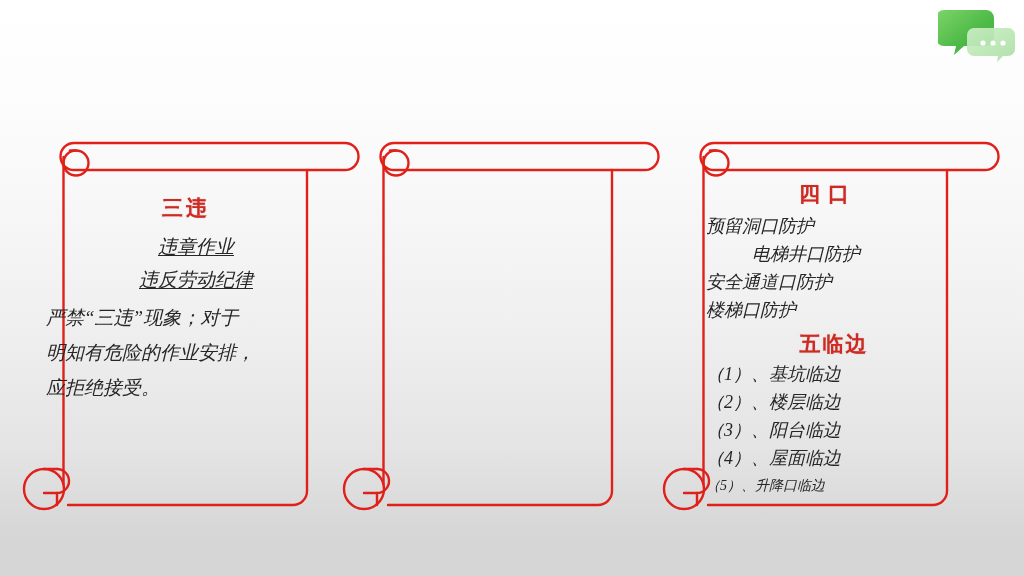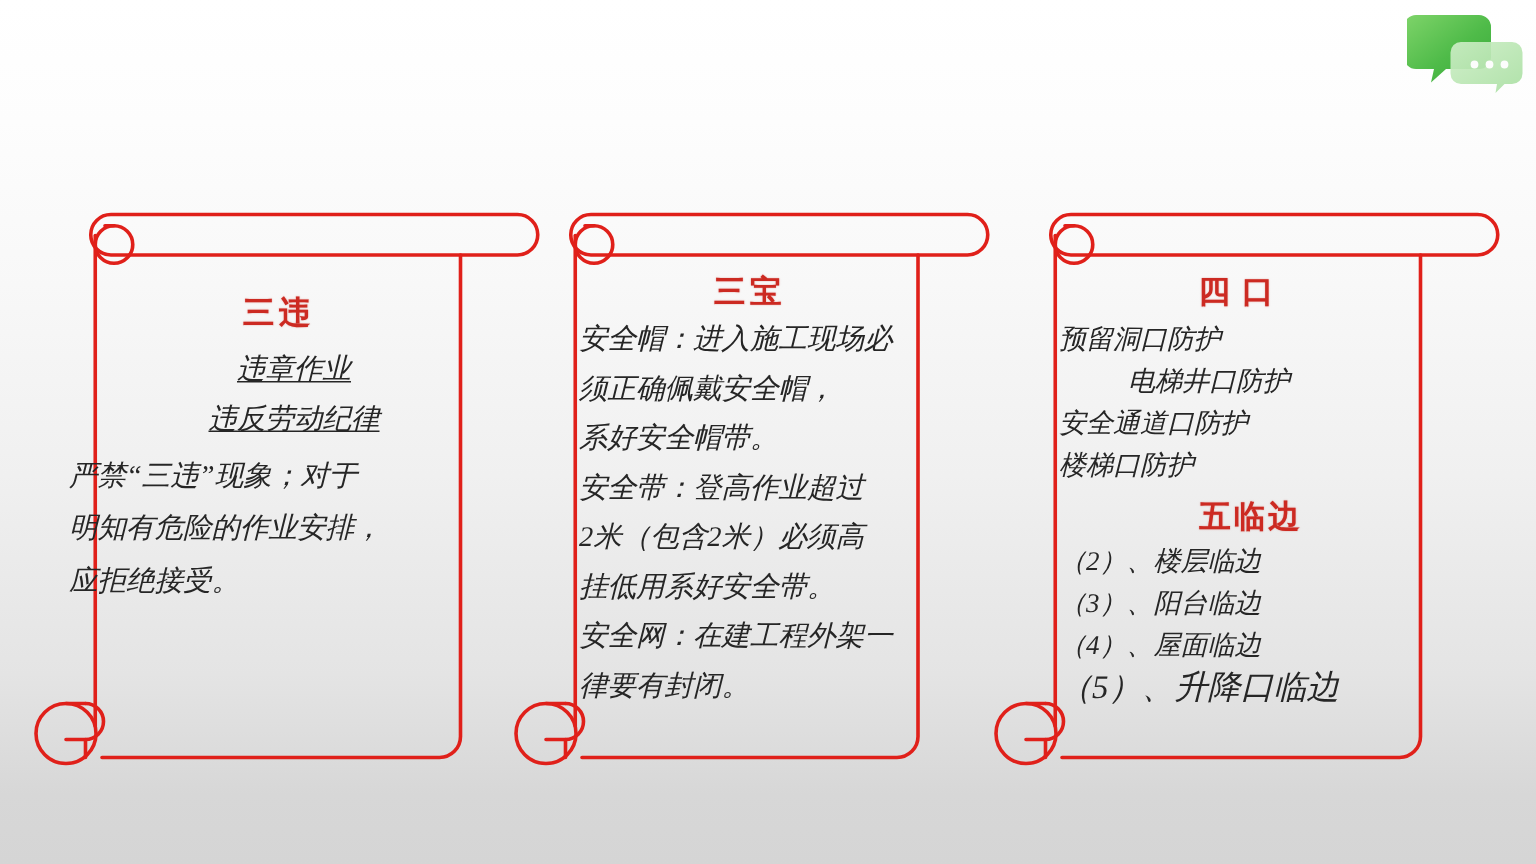--- a/index.html
+++ b/index.html
@@ -103,33 +103,20 @@
       <circle cx="54" cy="27" r="12.5"></circle>
       <path d="M54 14.5 H48"></path>
       <path d="M41.5 21 V 348"></path>
       <path d="M270 34 V 355 a14 14 0 0 1 -14 14 H 46"></path>
       <circle cx="22" cy="353" r="20"></circle>
       <path d="M22 333 h13"></path>
       <path d="M35 333 a12 12 0 0 1 0 24 H 22"></path>
       <path d="M35 357 V 369"></path>
     </svg>
 
-    <div class="content" style="left:44px; top:36px; width:228px; height:326px;">
-      <div class="ttl" style="font-size:21px; margin-top:8px;">三宝</div>
-      <div style="margin-top:2px;">
-        <div class="ln ital" style="font-size:19px; line-height:33px;">安全帽：进入施工现场必</div>
-        <div class="ln ital" style="font-size:19px; line-height:33px;">须正确佩戴安全帽，</div>
-        <div class="ln ital" style="font-size:19px; line-height:33px;">系好安全帽带。</div>
-        <div class="ln ital" style="font-size:19px; line-height:33px;">安全带：登高作业超过</div>
-        <div class="ln ital" style="font-size:19px; line-height:33px;">2米（包含2米）必须高</div>
-        <div class="ln ital" style="font-size:19px; line-height:33px;">挂低用系好安全带。</div>
-        <div class="ln ital" style="font-size:19px; line-height:33px;">安全网：在建工程外架一</div>
-        <div class="ln ital" style="font-size:19px; line-height:33px;">律要有封闭。</div>
-      </div>
-    </div>
   </div>
 
   <div class="scroll" style="left:662px; top:136px; width:340px; height:376px;">
     <svg width="340" height="376" viewBox="0 0 340 376" fill="none" stroke="#e0201a" stroke-width="2.4" stroke-linecap="round">
       <path d="M52 7 H323 a13.5 13.5 0 0 1 0 27 H52 a13.5 13.5 0 0 1 0 -27 Z"></path>
       <circle cx="54" cy="27" r="12.5"></circle>
       <path d="M54 14.5 H48"></path>
       <path d="M41.5 21 V 348"></path>
       <path d="M285 34 V 355 a14 14 0 0 1 -14 14 H 46"></path>
       <circle cx="22" cy="353" r="20"></circle>
@@ -141,21 +128,22 @@
     <div class="content" style="left:44px; top:36px; width:244px; height:326px;">
       <div class="ttl" style="font-size:21px; margin-top:8px; letter-spacing:8px;">四口</div>
       <div style="margin-top:4px;">
         <div class="ln ital" style="font-size:18px; line-height:28px;">预留洞口防护</div>
         <div class="ln ital" style="font-size:18px; line-height:28px;padding-left:46px;">电梯井口防护</div>
         <div class="ln ital" style="font-size:18px; line-height:28px;">安全通道口防护</div>
         <div class="ln ital" style="font-size:18px; line-height:28px;"> 楼梯口防护</div>
       </div>
       <div class="ttl" style="font-size:21px; margin-top:6px; letter-spacing:2px;padding-left:12px;">五临边</div>
       <div style="margin-top:2px;">
+        <div class="ln ital" style="font-size:18px; line-height:28px;">（1）、基坑临边</div>
         <div class="ln ital" style="font-size:18px; line-height:28px;">（2）、楼层临边</div>
         <div class="ln ital" style="font-size:18px; line-height:28px;">（3）、阳台临边</div>
         <div class="ln ital" style="font-size:18px; line-height:28px;">（4）、屋面临边</div>
-        <div class="ln ital" style="font-size:22px; line-height:28px;">（5）、升降口临边</div>
+        <div class="ln ital" style="font-size:14px; line-height:28px;">（5）、升降口临边</div>
       </div>
     </div>
   </div>
 
 </div>
 
 </body></html>

